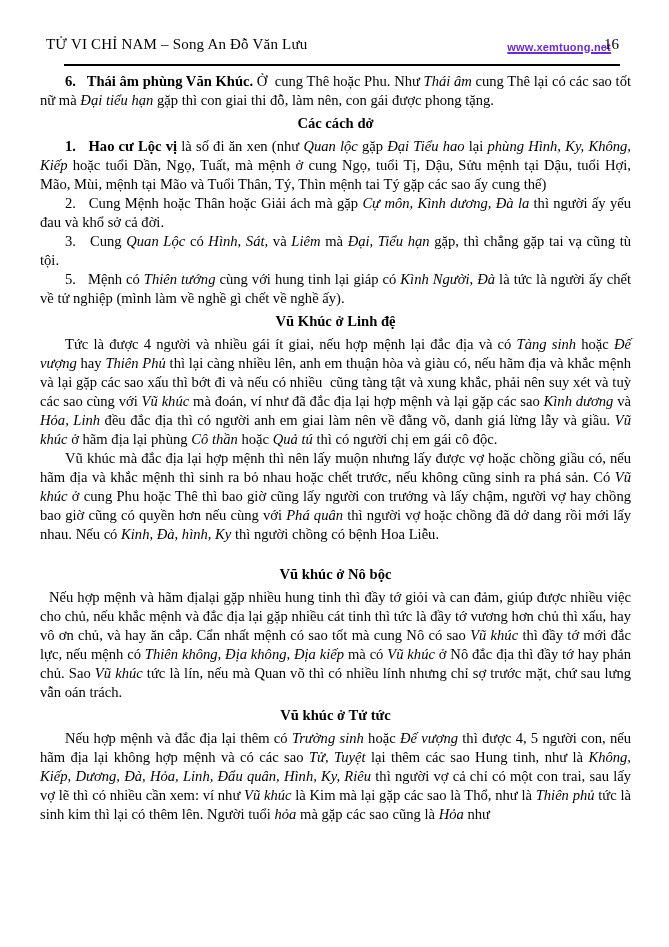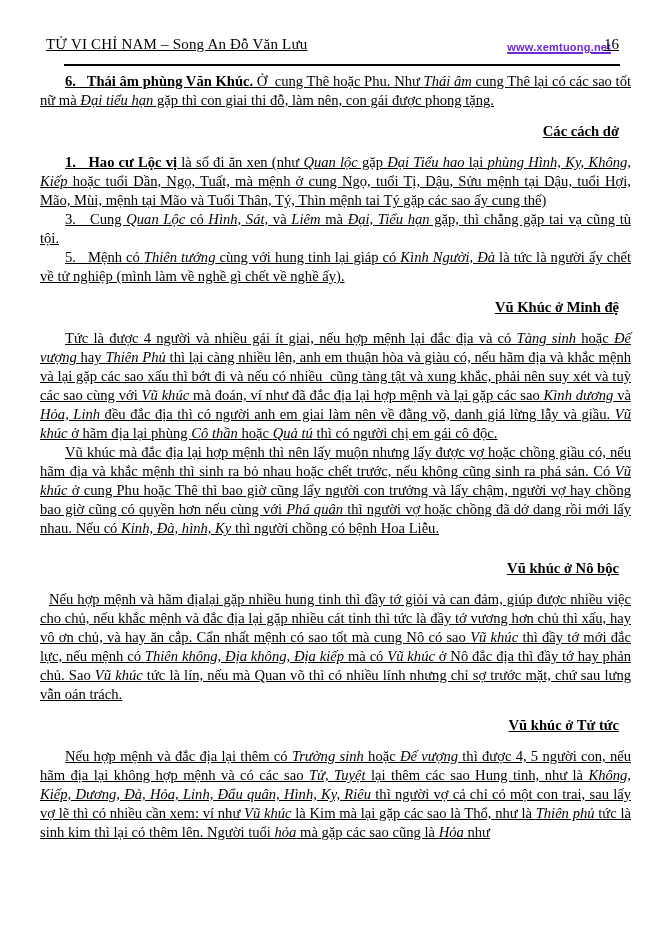--- a/index.html
+++ b/index.html
@@ -1,20 +1,19 @@
 <!DOCTYPE html>
 <html><head>
 <meta charset="utf-8">
 <style>
   html,body { margin:0; padding:0; background:#e8e8e8; }
   .page {
     width:669px; height:947px; margin:0 auto; background:#ffffff;
     position:relative; overflow:hidden; color:#000;
     font-family:"Liberation Serif", serif;
-    text-decoration:underline;
   }
   .header {
     display:flex; justify-content:space-between; align-items:flex-end;
     padding:36px 50px 0 46px;
   }
   .header-title { font-size:15px; white-space:nowrap; letter-spacing:0.2px; }
   .header-right { display:flex; align-items:flex-end; white-space:nowrap; }
   .site-link {
     font-family:"Liberation Sans", sans-serif; font-weight:700; font-size:11px;
     color:#6d28d9; text-decoration:underline; text-decoration-thickness:2px;
@@ -22,22 +21,22 @@
   }
   .page-number { font-size:15px; margin-left:-7px; position:relative; z-index:1; }
   .rule { height:2px; background:#000; margin:11px 49px 0 64px; }
   .content {
     margin:6px 38px 0 40px; font-size:14.6px; line-height:19px;
     text-align:justify; text-justify:inter-word;
   }
   .para { margin:0; text-indent:25px; }
   .para.small-indent { text-indent:9px; }
   .heading {
-    margin:12px; font-size:14.6px; line-height:19px; font-weight:700;
-    text-align:right; text-indent:0;
+    margin:4px; font-size:14.6px; line-height:19px; font-weight:700;
+    text-align:center; text-indent:0;
   }
   .heading.gap { margin-top:21px; }
   .b { font-weight:700; }
   .i { font-style:italic; }
 </style>
 </head>
 <body>
 
 <div class="page">
 
@@ -48,23 +47,24 @@
       <span class="page-number">16</span>
     </span>
   </div>
 
   <div class="rule"></div>
 
   <div class="content">
       <p class="para"><span class="b">6.&nbsp;&nbsp; Thái âm phùng Văn Khúc.</span><span> Ở&nbsp; cung Thê hoặc Phu. Như </span><span class="i">Thái âm</span><span> cung Thê lại có các sao tốt nữ mà </span><span class="i">Đại tiểu hạn</span><span> gặp thì con giai thi đỗ, làm nên, con gái được phong tặng.</span></p>
       <h3 class="heading"><span class="b">Các cách dở</span></h3>
       <p class="para"><span class="b">1.&nbsp;&nbsp; Hao cư Lộc vị</span><span> là số đi ăn xen (như </span><span class="i">Quan lộc</span><span> gặp </span><span class="i">Đại Tiểu hao</span><span> lại </span><span class="i">phùng Hình, Ky, Không, Kiếp</span><span> hoặc tuổi Dần, Ngọ, Tuất, mà mệnh ở cung Ngọ, tuổi Tị, Dậu, Sửu mệnh tại Dậu, tuổi Hợi, Mão, Mùi, mệnh tại Mão và Tuổi Thân, Tý, Thìn mệnh tai Tý gặp các sao ấy cung thế)</span></p>
+      <p class="para"><span>2.&nbsp;&nbsp; Cung Mệnh hoặc Thân hoặc Giải ách mà gặp </span><span class="i">Cự môn, Kình dương, Đà la</span><span> thì người ấy yếu đau và khổ sở cả đời.</span></p>
       <p class="para"><span>3.&nbsp;&nbsp; Cung </span><span class="i">Quan Lộc</span><span> có </span><span class="i">Hình, Sát,</span><span> và </span><span class="i">Liêm</span><span> mà </span><span class="i">Đại, Tiểu hạn</span><span> gặp, thì chẳng gặp tai vạ cũng tù tội.</span></p>
       <p class="para"><span>5.&nbsp;&nbsp; Mệnh có </span><span class="i">Thiên tướng</span><span> cùng với hung tinh lại giáp có </span><span class="i">Kình Người, Đà</span><span> là tức là người ấy chết về tử nghiệp (mình làm về nghề gì chết về nghề ấy).</span></p>
-      <h3 class="heading"><span class="b">Vũ Khúc ở Minh đệ</span></h3>
+      <h3 class="heading"><span class="b">Vũ Khúc ở Linh đệ</span></h3>
       <p class="para"><span>Tức là được 4 người và nhiều gái ít giai, nếu hợp mệnh lại đắc địa và có </span><span class="i">Tàng sinh</span><span> hoặc </span><span class="i">Đế vượng</span><span> hay </span><span class="i">Thiên Phủ</span><span> thì lại càng nhiều lên, anh em thuận hòa và giàu có, nếu hãm địa và khắc mệnh và lại gặp các sao xấu thì bớt đi và nếu có nhiều&nbsp; cũng tàng tật và xung khắc, phải nên suy xét và tuỳ các sao cùng với </span><span class="i">Vũ khúc</span><span> mà đoán, ví như đã đắc địa lại hợp mệnh và lại gặp các sao </span><span class="i">Kình dương</span><span> và </span><span class="i">Hỏa, Linh</span><span> đều đắc địa thì có người anh em giai làm nên về đằng võ, danh giá lừng lẫy và giầu. </span><span class="i">Vũ khúc</span><span> ở hãm địa lại phùng </span><span class="i">Cô thần</span><span> hoặc </span><span class="i">Quả tú</span><span> thì có người chị em gái cô độc.</span></p>
       <p class="para"><span>Vũ khúc mà đắc địa lại hợp mệnh thì nên lấy muộn nhưng lấy được vợ hoặc chồng giầu có, nếu hãm địa và khắc mệnh thì sinh ra bỏ nhau hoặc chết trước, nếu không cũng sinh ra phá sản. Có </span><span class="i">Vũ khúc</span><span> ở cung Phu hoặc Thê thì bao giờ cũng lấy người con trưởng và lấy chậm, người vợ hay chồng bao giờ cũng có quyền hơn nếu cùng với </span><span class="i">Phá quân</span><span> thì người vợ hoặc chồng đã dở dang rồi mới lấy nhau. Nếu có </span><span class="i">Kinh, Đà, hình, Ky</span><span> thì người chồng có bệnh Hoa Liễu.</span></p>
       <h3 class="heading gap"><span class="b">Vũ khúc ở Nô bộc</span></h3>
       <p class="para small-indent"><span>Nếu hợp mệnh và hãm địalại gặp nhiều hung tinh thì đầy tớ giỏi và can đảm, giúp được nhiều việc cho chủ, nếu khắc mệnh và đắc địa lại gặp nhiều cát tinh thì tức là đầy tớ vương hơn chủ thì xấu, hay vô ơn chủ, và hay ăn cắp. Cẩn nhất mệnh có sao tốt mà cung Nô có sao </span><span class="i">Vũ khúc</span><span> thì đầy tớ mới đắc lực, nếu mệnh có </span><span class="i">Thiên không, Địa không, Địa kiếp</span><span> mà có </span><span class="i">Vũ khúc</span><span> ở Nô đắc địa thì đầy tớ hay phản chủ. Sao </span><span class="i">Vũ khúc</span><span> tức là lín, nếu mà Quan võ thì có nhiều lính nhưng chỉ sợ trước mặt, chứ sau lưng vẫn oán trách.</span></p>
       <h3 class="heading"><span class="b">Vũ khúc ở Tử tức</span></h3>
       <p class="para"><span>Nếu hợp mệnh và đắc địa lại thêm có </span><span class="i">Trường sinh</span><span> hoặc </span><span class="i">Đế vượng</span><span> thì được 4, 5 người con, nếu hãm địa lại không hợp mệnh và có các sao </span><span class="i">Tử, Tuyệt</span><span> lại thêm các sao Hung tinh, như là </span><span class="i">Không, Kiếp, Dương, Đà, Hỏa, Linh, Đẩu quân, Hình, Ky, Riêu</span><span> thì người vợ cả chỉ có một con trai, sau lấy vợ lẽ thì có nhiều cần xem: ví như </span><span class="i">Vũ khúc</span><span> là Kim mà lại gặp các sao là Thổ, như là </span><span class="i">Thiên phủ</span><span> tức là sinh kim thì lại có thêm lên. Người tuổi </span><span class="i">hỏa</span><span> mà gặp các sao cũng là </span><span class="i">Hỏa</span><span> như</span></p>
     </div>
 
 </div>
 

